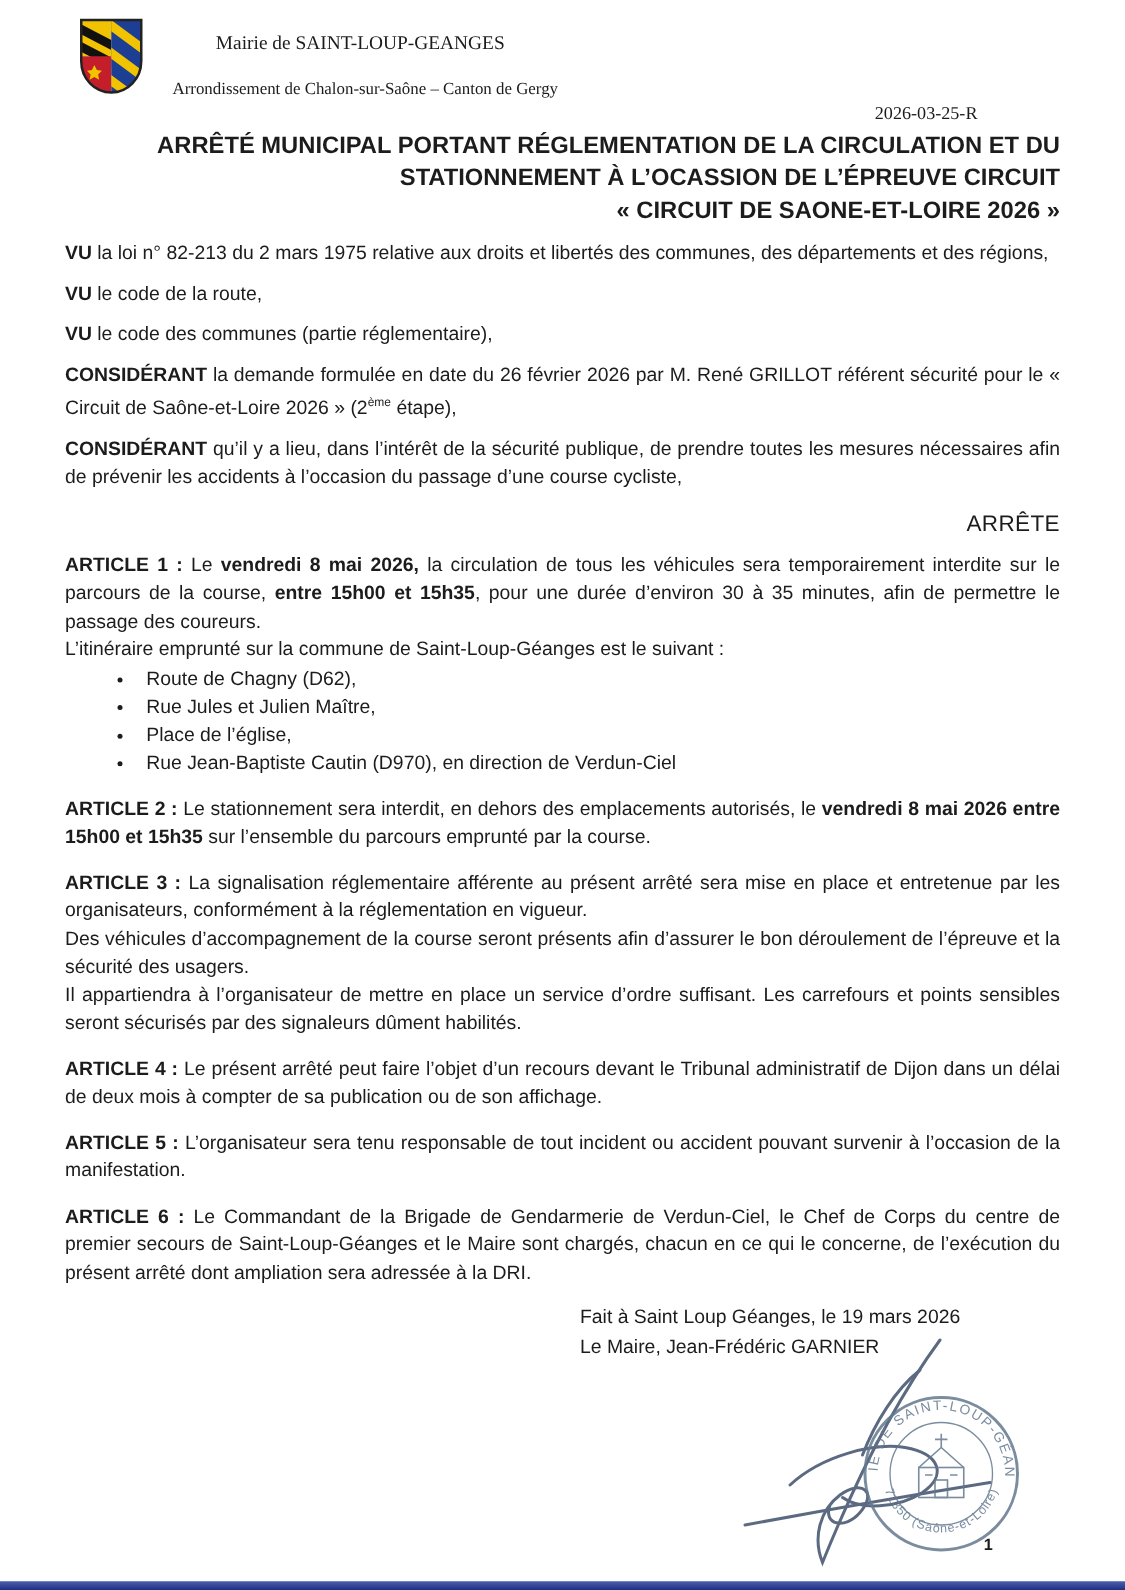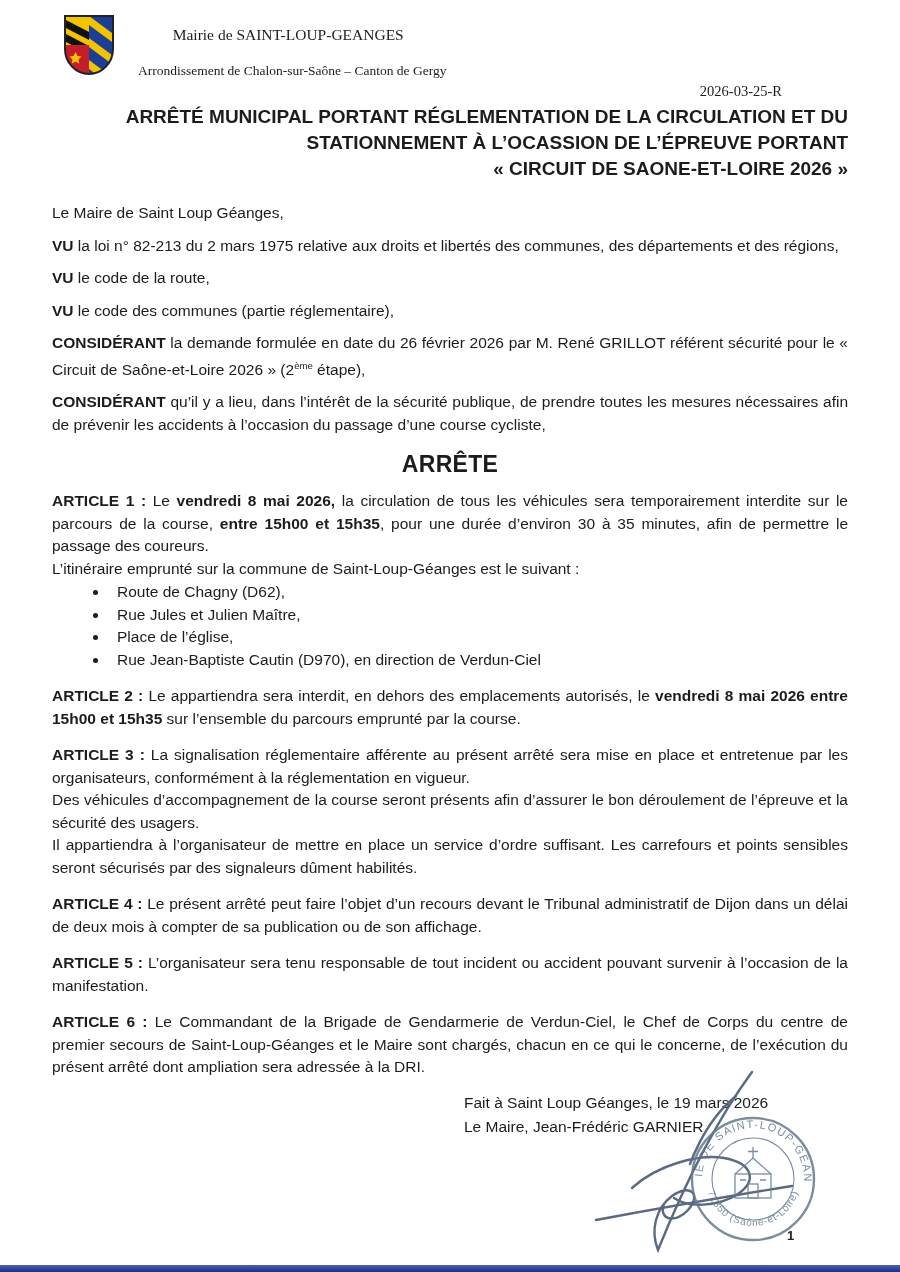--- a/index.html
+++ b/index.html
@@ -21,21 +21,21 @@
   .ref { margin-top:4px; text-align:right; padding-right:66px; font-size:14.5px;font-family:Liberation Serif, serif; }
 
   .title { margin-top:4px; text-align:right; font-weight:700; font-size:19px; line-height:26px; }
 
   .para { margin-top:10px; font-size:15.5px; line-height:22.5px; text-align:justify; hyphens:none; }
   .para .b, .b { font-weight:700;margin-top:11px; }
   sup { font-size:0.62em; }
   .intro { margin-top:20px; }
   .gap { margin-top:14px; }
 
-  .arrete { margin:15px 0 12px; text-align:center; font-size:23px; font-weight:700; letter-spacing:0.3px; }
+  .arrete { margin:15px 0 12px; text-align:right; font-size:18px; font-weight:400; letter-spacing:0.3px; }
 
   .routes { margin:1px 0 0 0; padding-left:57px; list-style:disc; }
   .routes li { font-size:15.5px; line-height:22.5px; padding-left:8px; }
 
   .sig { margin:12px 0 0 412px; font-size:15.5px; line-height:24px; }
 
   
   .signature-svg { position:absolute; left:540px; top:1068px; width:270px; height:195px; pointer-events:none; }
   .signature-svg path { stroke:var(--signature_ink, #4a5a74); }
 
@@ -87,41 +87,40 @@
     <div class="org">
       <div class="org-name">Mairie de SAINT-LOUP-GEANGES</div>
       <div class="org-sub">Arrondissement de Chalon-sur-Saône – Canton de Gergy</div>
     </div>
   </div>
 
   <div class="ref">2026-03-25-R</div>
 
   <div class="title">
     <div>ARRÊTÉ MUNICIPAL PORTANT RÉGLEMENTATION DE LA CIRCULATION ET DU</div>
-    <div>STATIONNEMENT À L’OCASSION DE L’ÉPREUVE PORTANT</div>
+    <div>STATIONNEMENT À L’OCASSION DE L’ÉPREUVE CIRCUIT</div>
     <div>« CIRCUIT DE SAONE-ET-LOIRE 2026 »</div>
   </div>
 
-  <p class="para intro"><span>Le Maire de Saint Loup Géanges,</span></p>
   <p class="para"><span class="b">VU </span><span>la loi n° 82-213 du 2 mars 1975 relative aux droits et libertés des communes, des départements et des régions,</span></p>
   <p class="para"><span class="b">VU </span><span>le code de la route,</span></p>
   <p class="para"><span class="b">VU </span><span>le code des communes (partie réglementaire),</span></p>
   <p class="para"><span class="b">CONSIDÉRANT </span><span>la demande formulée en date du 26 février 2026 par M. René GRILLOT référent sécurité pour le « Circuit de Saône-et-Loire 2026 » (2</span><sup>ème</sup><span> étape),</span></p>
   <p class="para"><span class="b">CONSIDÉRANT </span><span>qu’il y a lieu, dans l’intérêt de la sécurité publique, de prendre toutes les mesures nécessaires afin de prévenir les accidents à l’occasion du passage d’une course cycliste,</span></p>
 
   <h2 class="arrete">ARRÊTE</h2>
 
   <p class="para"><span class="b">ARTICLE 1 : </span><span>Le </span><span class="b">vendredi 8 mai 2026,</span><span> la circulation de tous les véhicules sera temporairement interdite sur le parcours de la course, </span><span class="b">entre 15h00 et 15h35</span><span>, pour une durée d’environ 30 à 35 minutes, afin de permettre le passage des coureurs.</span><br><span>L’itinéraire emprunté sur la commune de Saint-Loup-Géanges est le suivant :</span></p>
   <ul class="routes">
     <li>Route de Chagny (D62),</li>
     <li>Rue Jules et Julien Maître,</li>
     <li>Place de l’église,</li>
     <li>Rue Jean-Baptiste Cautin (D970), en direction de Verdun-Ciel</li>
   </ul>
-  <p class="para gap"><span class="b">ARTICLE 2 : </span><span>Le appartiendra sera interdit, en dehors des emplacements autorisés, le </span><span class="b">vendredi 8 mai 2026 entre 15h00 et 15h35</span><span> sur l’ensemble du parcours emprunté par la course.</span></p>
+  <p class="para gap"><span class="b">ARTICLE 2 : </span><span>Le stationnement sera interdit, en dehors des emplacements autorisés, le </span><span class="b">vendredi 8 mai 2026 entre 15h00 et 15h35</span><span> sur l’ensemble du parcours emprunté par la course.</span></p>
   <p class="para gap"><span class="b">ARTICLE 3 : </span><span>La signalisation réglementaire afférente au présent arrêté sera mise en place et entretenue par les organisateurs, conformément à la réglementation en vigueur.</span><br><span>Des véhicules d’accompagnement de la course seront présents afin d’assurer le bon déroulement de l’épreuve et la sécurité des usagers.</span><br><span>Il appartiendra à l’organisateur de mettre en place un service d’ordre suffisant. Les carrefours et points sensibles seront sécurisés par des signaleurs dûment habilités.</span></p>
   <p class="para gap"><span class="b">ARTICLE 4 : </span><span>Le présent arrêté peut faire l’objet d’un recours devant le Tribunal administratif de Dijon dans un délai de deux mois à compter de sa publication ou de son affichage.</span></p>
   <p class="para gap"><span class="b">ARTICLE 5 : </span><span>L’organisateur sera tenu responsable de tout incident ou accident pouvant survenir à l’occasion de la manifestation.</span></p>
   <p class="para gap"><span class="b">ARTICLE 6 : </span><span>Le Commandant de la Brigade de Gendarmerie de Verdun-Ciel, le Chef de Corps du centre de premier secours de Saint-Loup-Géanges et le Maire sont chargés, chacun en ce qui le concerne, de l’exécution du présent arrêté dont ampliation sera adressée à la DRI.</span></p>
 
   <div class="sig">
     <div>Fait à Saint Loup Géanges, le 19 mars 2026</div>
     <div>Le Maire, Jean-Frédéric GARNIER</div>
   </div>
 

